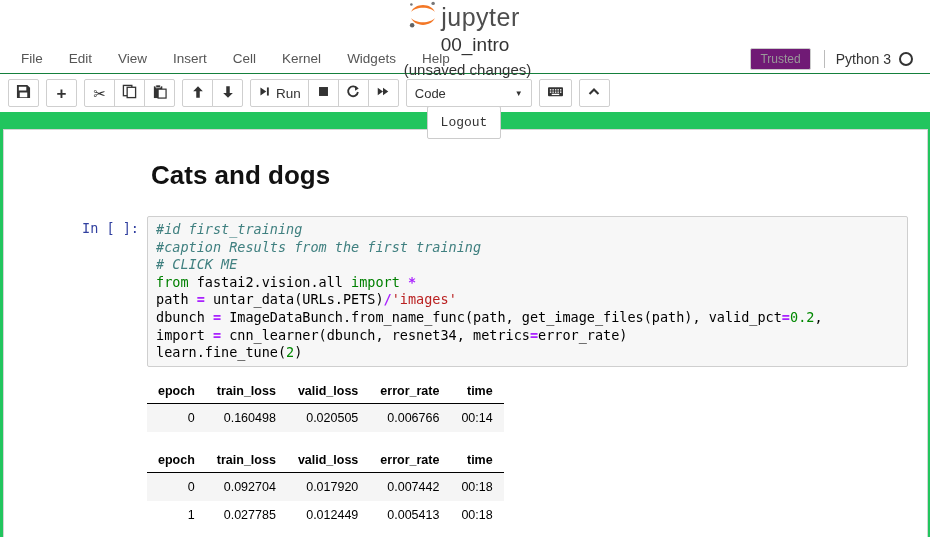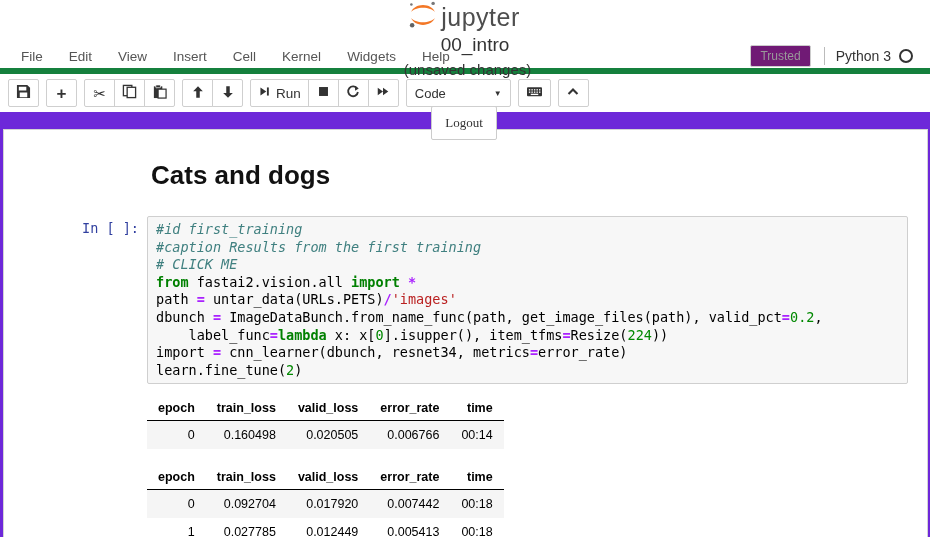--- a/index.html
+++ b/index.html
@@ -8,24 +8,24 @@
 
   
   .top-row { display:flex; align-items:center; height:44px; padding:0 10px 0 8px; background:#fff;flex-direction:column; }
   .logo { display:flex; align-items:center; cursor:pointer; }
   .app-name { font-size:25px; color:#4e4e4e; margin-left:3px; letter-spacing:.5px; }
   .nb-title { font-size:19px; color:#333; margin-left:22px; cursor:pointer; }
   .checkpoint { font-size:15px; color:#333; margin-left:7px; margin-top:5px; }
   .spacer { flex:1; }
   .py-logo { margin-right:20px; display:flex; align-items:center; }
   .logout-btn { border:1px solid #ccc; background:#fff; border-radius:2px; padding:8px 13px;
-    font-size:13px; color:#333; cursor:pointer; font-family:Liberation Serif, serif; }
+    font-size:13px; color:#333; cursor:pointer; font-family:Liberation Mono, monospace; }
 
   
-  .menubar { display:flex; align-items:center; height:30px; border-bottom:6px solid #15803d;
+  .menubar { display:flex; align-items:center; height:30px; border-bottom:1px solid #15803d;
     padding:0 8px; background:#fff; }
   .menu-items { display:flex; list-style:none; }
   .menu-item { font-size:13.5px; color:#555; padding:6px 13px; cursor:pointer; }
   .trusted { border:1px solid #ccc; color:#999; font-size:12px; padding:3px 9px;
     border-radius:2px; margin-right:13px; background:#701a75; }
   .kernel-sep { width:1px; height:18px; background:#bbb; margin-right:11px; }
   .kernel-name { font-size:14px; color:#333; }
   .kernel-ind { width:14px; height:14px; border:2px solid #333; border-radius:50%;
     margin:0 9px 0 8px; }
 
@@ -34,43 +34,43 @@
   .btn-group { display:flex; margin-right:7px; }
   .tb-btn { height:28px; min-width:31px; display:flex; align-items:center; justify-content:center;
     border:1px solid #cfcfcf; background:#fff; color:#333; font-size:14px; padding:0 7px;
     cursor:pointer; font-family:inherit; border-radius:0; }
   .btn-group .tb-btn:first-child { border-radius:2px 0 0 2px; }
   .btn-group .tb-btn:last-child { border-radius:0 2px 2px 0; }
   .btn-group .tb-btn:only-child { border-radius:2px; }
   .btn-group .tb-btn + .tb-btn { margin-left:-1px; }
   .run-label { margin-left:5px; font-size:13.5px; }
   .glyph { font-size:15px; line-height:1; }
-  .cell-type-select { width:105px; height:28px; border:1px solid #cfcfcf; border-radius:2px;
+  .cell-type-select { width:126px; height:28px; border:1px solid #cfcfcf; border-radius:2px;
     background:#fff; display:flex; align-items:center; font-size:13px; color:#333;
     padding:0 8px; margin-right:7px; cursor:pointer; }
   .cell-type-select .sel-label { flex:1; }
   .caret { font-size:8px; color:#333; }
 
   
-  .page { background:#6d28d9; height:425px; padding-top:17px; }
+  .page { background:#22c55e; height:425px; padding-top:17px; }
   .container { background:#fff; border:1px solid #d4d4d4; border-bottom:none;
     margin:0 2px 0 3px; height:100%; overflow:hidden; }
 
   h1.nb-heading { font-size:26px; font-weight:bold; color:#111; margin:30px 0 0 147px;
     line-height:30px; cursor:pointer; }
 
   .cell { display:flex; margin-top:26px; padding-right:19px; }
   .prompt { width:143px; min-width:143px; text-align:right; padding:4px 8px 0 0;
     font-family:"DejaVu Sans Mono", monospace; font-size:13.5px; color:#303F9F; }
   .input-box { flex:1; border:1px solid #cfcfcf; border-radius:2px; background:#f7f7f7;
     padding:4px 8px; cursor:text; }
   .cm-line { font-family:"DejaVu Sans Mono", monospace; font-size:13.5px; line-height:17.6px;
     white-space:pre; color:#000; }
   .tok-cm  { color:#408080; font-style:italic; }
-  .tok-kw  { color:#008000; font-weight:bold; }
+  .tok-kw  { color:#008000; font-weight:normal; }
   .tok-op  { color:#AA22FF; font-weight:bold; }
   .tok-num { color:#080; }
   .tok-str { color:#BA2121; }
   .tok-pl  { color:#000; }
 
   .output { margin:13px 0 0 143px; }
   table.results { border-collapse:collapse; font-size:12.5px; color:#000; margin-bottom:17px; }
   table.results th { font-weight:bold; border-bottom:1px solid #000; padding:4px 11px 5px;
     text-align:right; }
   table.results td { padding:7px 11px; text-align:right; }
@@ -254,21 +254,20 @@
     <div class="cell">
       <div class="prompt">In [ ]:</div>
       <div class="input-box">
         <div id="code-lines">
             <div class="cm-line"><span class="tok-cm">#id first_training</span></div>
             <div class="cm-line"><span class="tok-cm">#caption Results from the first training</span></div>
             <div class="cm-line"><span class="tok-cm"># CLICK ME</span></div>
             <div class="cm-line"><span class="tok-kw">from</span><span class="tok-pl"> fastai2.vision.all </span><span class="tok-kw">import</span><span class="tok-pl"> </span><span class="tok-op">*</span></div>
             <div class="cm-line"><span class="tok-pl">path </span><span class="tok-op">=</span><span class="tok-pl"> untar_data(URLs.PETS)</span><span class="tok-op">/</span><span class="tok-str">'images'</span></div>
             <div class="cm-line"><span class="tok-pl">dbunch </span><span class="tok-op">=</span><span class="tok-pl"> ImageDataBunch.from_name_func(path, get_image_files(path), valid_pct</span><span class="tok-op">=</span><span class="tok-num">0.2</span><span class="tok-pl">,</span></div>
-            <div class="cm-line"><span class="tok-pl">    label_func</span><span class="tok-op">=</span><span class="tok-kw">lambda</span><span class="tok-pl"> x: x[</span><span class="tok-num">0</span><span class="tok-pl">].isupper(), item_tfms</span><span class="tok-op">=</span><span class="tok-pl">Resize(</span><span class="tok-num">224</span><span class="tok-pl">))</span></div>
             <div class="cm-line"><span class="tok-pl">import </span><span class="tok-op">=</span><span class="tok-pl"> cnn_learner(dbunch, resnet34, metrics</span><span class="tok-op">=</span><span class="tok-pl">error_rate)</span></div>
             <div class="cm-line"><span class="tok-pl">learn.fine_tune(</span><span class="tok-num">2</span><span class="tok-pl">)</span></div>
           </div>
       </div>
     </div>
 
     <div class="output">
       <table class="results">
           <thead>
             <tr>

